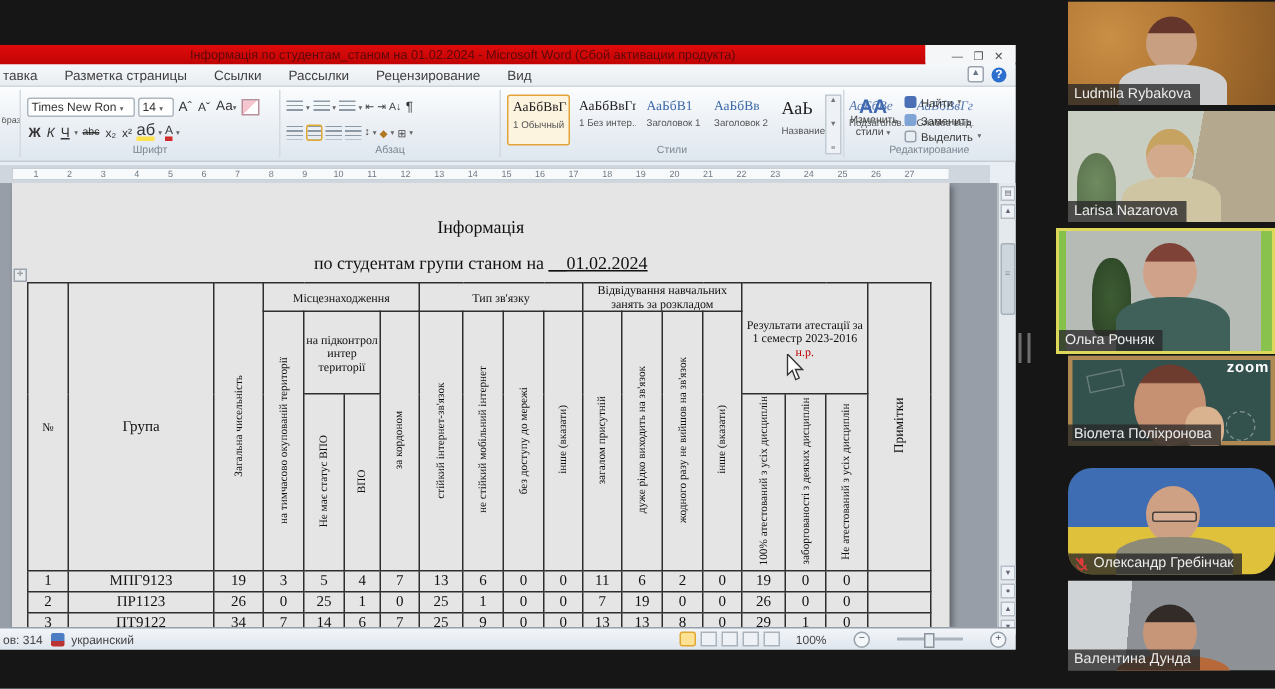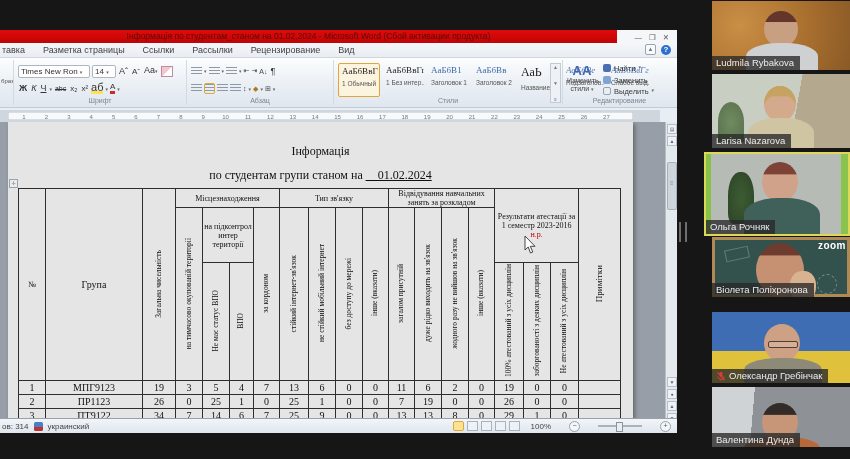--- a/index.html
+++ b/index.html
@@ -117,21 +117,21 @@
   
   .divider{left:679px;top:222px;width:4px;height:20px;border-left:2px solid #6e6e6e;border-right:2px solid #6e6e6e;}
 
   
   #panel{left:703px;top:0;width:147px;height:459px;}
   .tile{position:absolute;left:9px;width:138px;background:#222;overflow:hidden;}
   .tile.p1{top:1px;height:69px;}
   .tile.p2{top:74px;height:74px;}
   .tile.p3{top:152px;height:80px;left:1px;width:142px;border:2px solid #ddd75a;}
   .tile.p4{top:237px;height:60px;}
-  .tile.p5{top:312px;height:71px;}
+  .tile.p5{top:312px;height:71px;border-radius:16px;}
   .tile.p6{top:387px;height:60px;}
   .vbg{position:absolute;inset:0;}
   .p1 .vbg{background:radial-gradient(circle at 20% 35%,#c98f46,#aa702f 55%,#8a5a26);}
   .p2 .vbg{background:linear-gradient(100deg,#c9cec2 60%,#b4a98e 60%),#ccc;}
   .p2 .vbg:before{content:"";position:absolute;left:6px;top:28px;width:26px;height:40px;
       background:radial-gradient(#5f7f4d,#46603a);border-radius:50% 50% 0 0;opacity:.85;}
   .p3 .vbg{background:linear-gradient(90deg,#86c24a 0 5px,#b7bbb6 5px calc(100% - 7px),#8ac24e calc(100% - 7px));}
   .p3 .vbg:before{content:"";position:absolute;left:22px;top:18px;width:26px;height:52px;
       background:radial-gradient(#3d5c33,#2c4426);border-radius:45% 45% 20% 20%;}
   .p4 .vbg{background:#33514d;border:3px solid #b08a52;box-sizing:border-box;}

